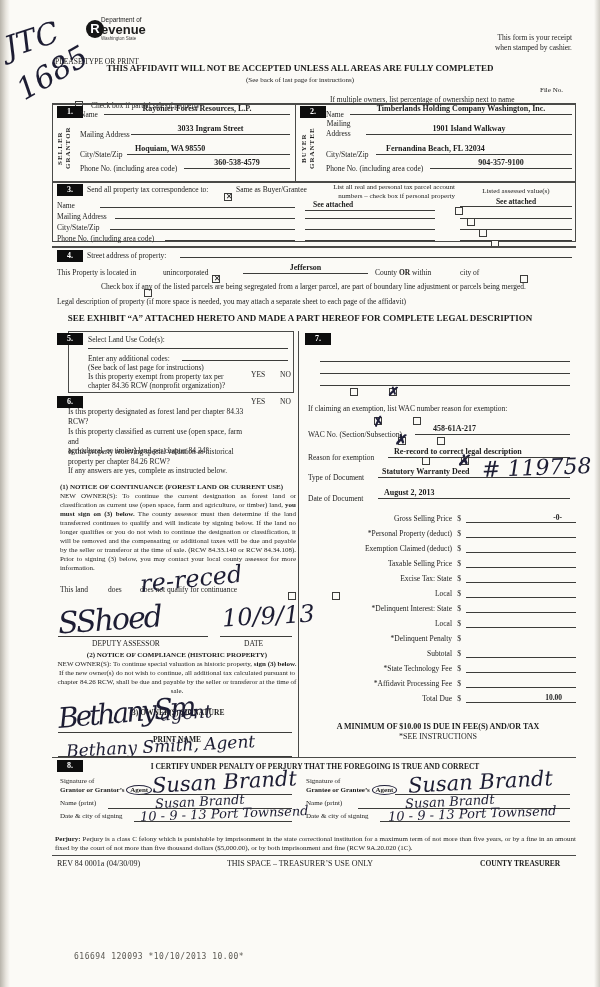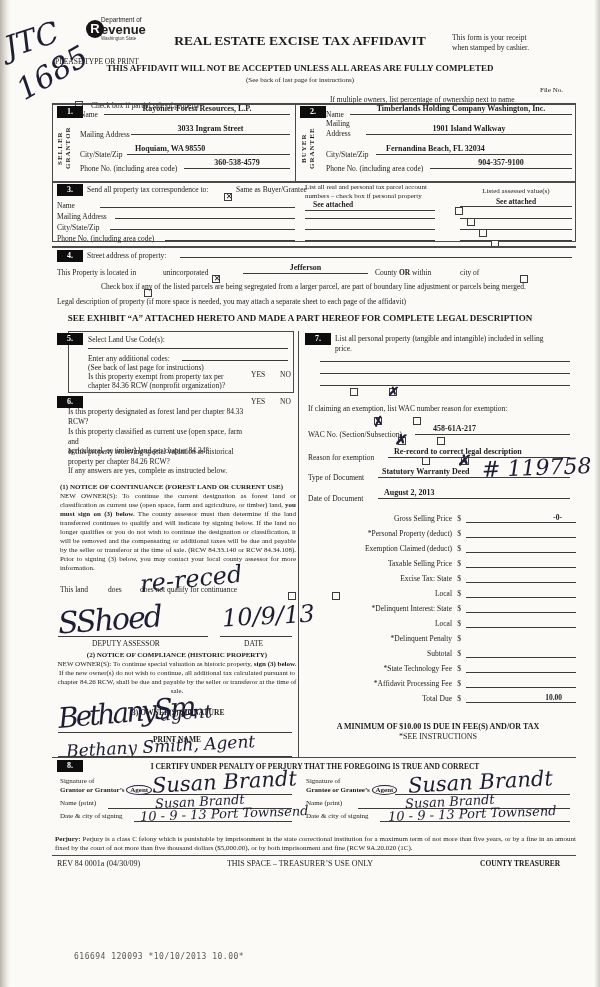--- a/index.html
+++ b/index.html
@@ -16,21 +16,21 @@
     background:linear-gradient(to left,#cfccc4, rgba(0,0,0,0)); }
   .t6 { font-size:6.4px; line-height:8px; }
   .t7 { font-size:7px; line-height:9px; }
   .t75 { font-size:7.5px; line-height:9.5px; }
   .t8 { font-size:8px; line-height:10px; }
   .t9 { font-size:9px; line-height:11px; }
   .t10 { font-size:10px; line-height:12px; }
   .t13 { font-size:13.5px; line-height:15px; }
   .b { font-weight:bold; }
   .ctr { text-align:center; }
-  .pre { white-space:pre-line; }
+  .pre { white-space:pre-line;text-align:right; }
   .badge { background:#0d0d0d; color:#fff; font-weight:bold; font-size:8px;
     width:26px; height:12px; text-align:center; line-height:12px; }
   .box { border:1px solid #4a4a48; }
   .hline { border-top:1px solid #4a4a48; }
   .cb { display:inline-block; width:8px; height:8px; border:0.9px solid #3c3c3a;
     background:#fbfaf6; position:relative; vertical-align:-1px; }
   .cbx { position:absolute; left:0; top:-2px; width:8px; text-align:center;
     font-size:8px; line-height:10px; color:#222; }
   .hwx { position:absolute; font-size:13px; color:#20203a; font-weight:bold;
     transform:rotate(8deg); top:-4px; left:-2px; line-height:13px; }
@@ -65,21 +65,20 @@
       <span style="margin-left:-3px;">
         <span class="t6" style="display:block;">Department of</span>
         <span style="display:block;font-size:13px;font-weight:bold;line-height:12px;">evenue</span>
         <span style="display:block;font-size:4.5px;color:#444;">Washington State</span>
       </span>
     </div>
   </div>
 
   
   <div class="abs t75" style="left:55px;top:57px;">PLEASE TYPE OR PRINT</div>
-  <div class="abs t13 b ctr" style="left:130px;top:33px;width:340px;">REAL ESTATE EXCISE TAX AFFIDAVIT</div>
   <div class="abs t75 pre" style="left:452px;top:33px;width:120px;">This form is your receipt
 when stamped by cashier.</div>
   <div class="abs t9 b ctr" style="left:40px;top:63px;width:520px;">THIS AFFIDAVIT WILL NOT BE ACCEPTED UNLESS ALL AREAS ARE FULLY COMPLETED</div>
   <div class="abs t7 ctr" style="left:40px;top:76px;width:520px;">(See back of last page for instructions)</div>
   <div class="abs t7" style="left:540px;top:86px;">File No.</div>
 
   <div class="abs" style="left:75px;top:94px;">
     <span class="cb"></span>
     <span class="t75" style="margin-left:4px;">Check box if partial sale of property</span>
   </div>
@@ -250,22 +249,20 @@
   <div class="abs t75 b ctr" style="left:56px;top:708px;width:242px;">(3)  OWNER(S) SIGNATURE</div>
   <div class="abs hw" style="left:58px;top:696px;font-size:28px;transform:rotate(-5deg);letter-spacing:-3px;">BethanySm</div>
   <div class="abs hw" style="left:160px;top:702px;font-size:18px;transform:rotate(-4deg);">agent</div>
   <div class="abs field" style="left:58px;top:727px;width:234px;height:6px;"></div>
   <div class="abs t75 b ctr" style="left:56px;top:735px;width:242px;">PRINT NAME</div>
   <div class="abs hw" style="left:66px;top:736px;font-size:17px;transform:rotate(-3deg);">Bethany Smith, Agent</div>
   <div class="abs field" style="left:58px;top:753px;width:234px;height:4px;"></div>
 
   
   <div class="abs badge" style="left:305px;top:333px;">7.</div>
-  <div class="abs t75 pre" style="left:335px;top:334px;width:240px;">List all personal property (tangible and intangible) included in selling
-price.</div>
   <div class="abs field" style="left:320px;top:356px;width:250px;height:6px;"></div>
   <div class="abs field" style="left:320px;top:368px;width:250px;height:6px;"></div>
   <div class="abs field" style="left:320px;top:380px;width:250px;height:6px;"></div>
 
   <div class="abs t75" style="left:308px;top:404px;">If claiming an exemption, list WAC number reason for exemption:</div>
 
   <div class="abs t75" style="left:308px;top:430px;">WAC No. (Section/Subsection)</div>
   <div class="abs field t8 b" style="left:415px;top:424px;width:155px;padding-left:18px;">458-61A-217</div>
 
   <div class="abs t75" style="left:308px;top:453px;">Reason for exemption</div>

